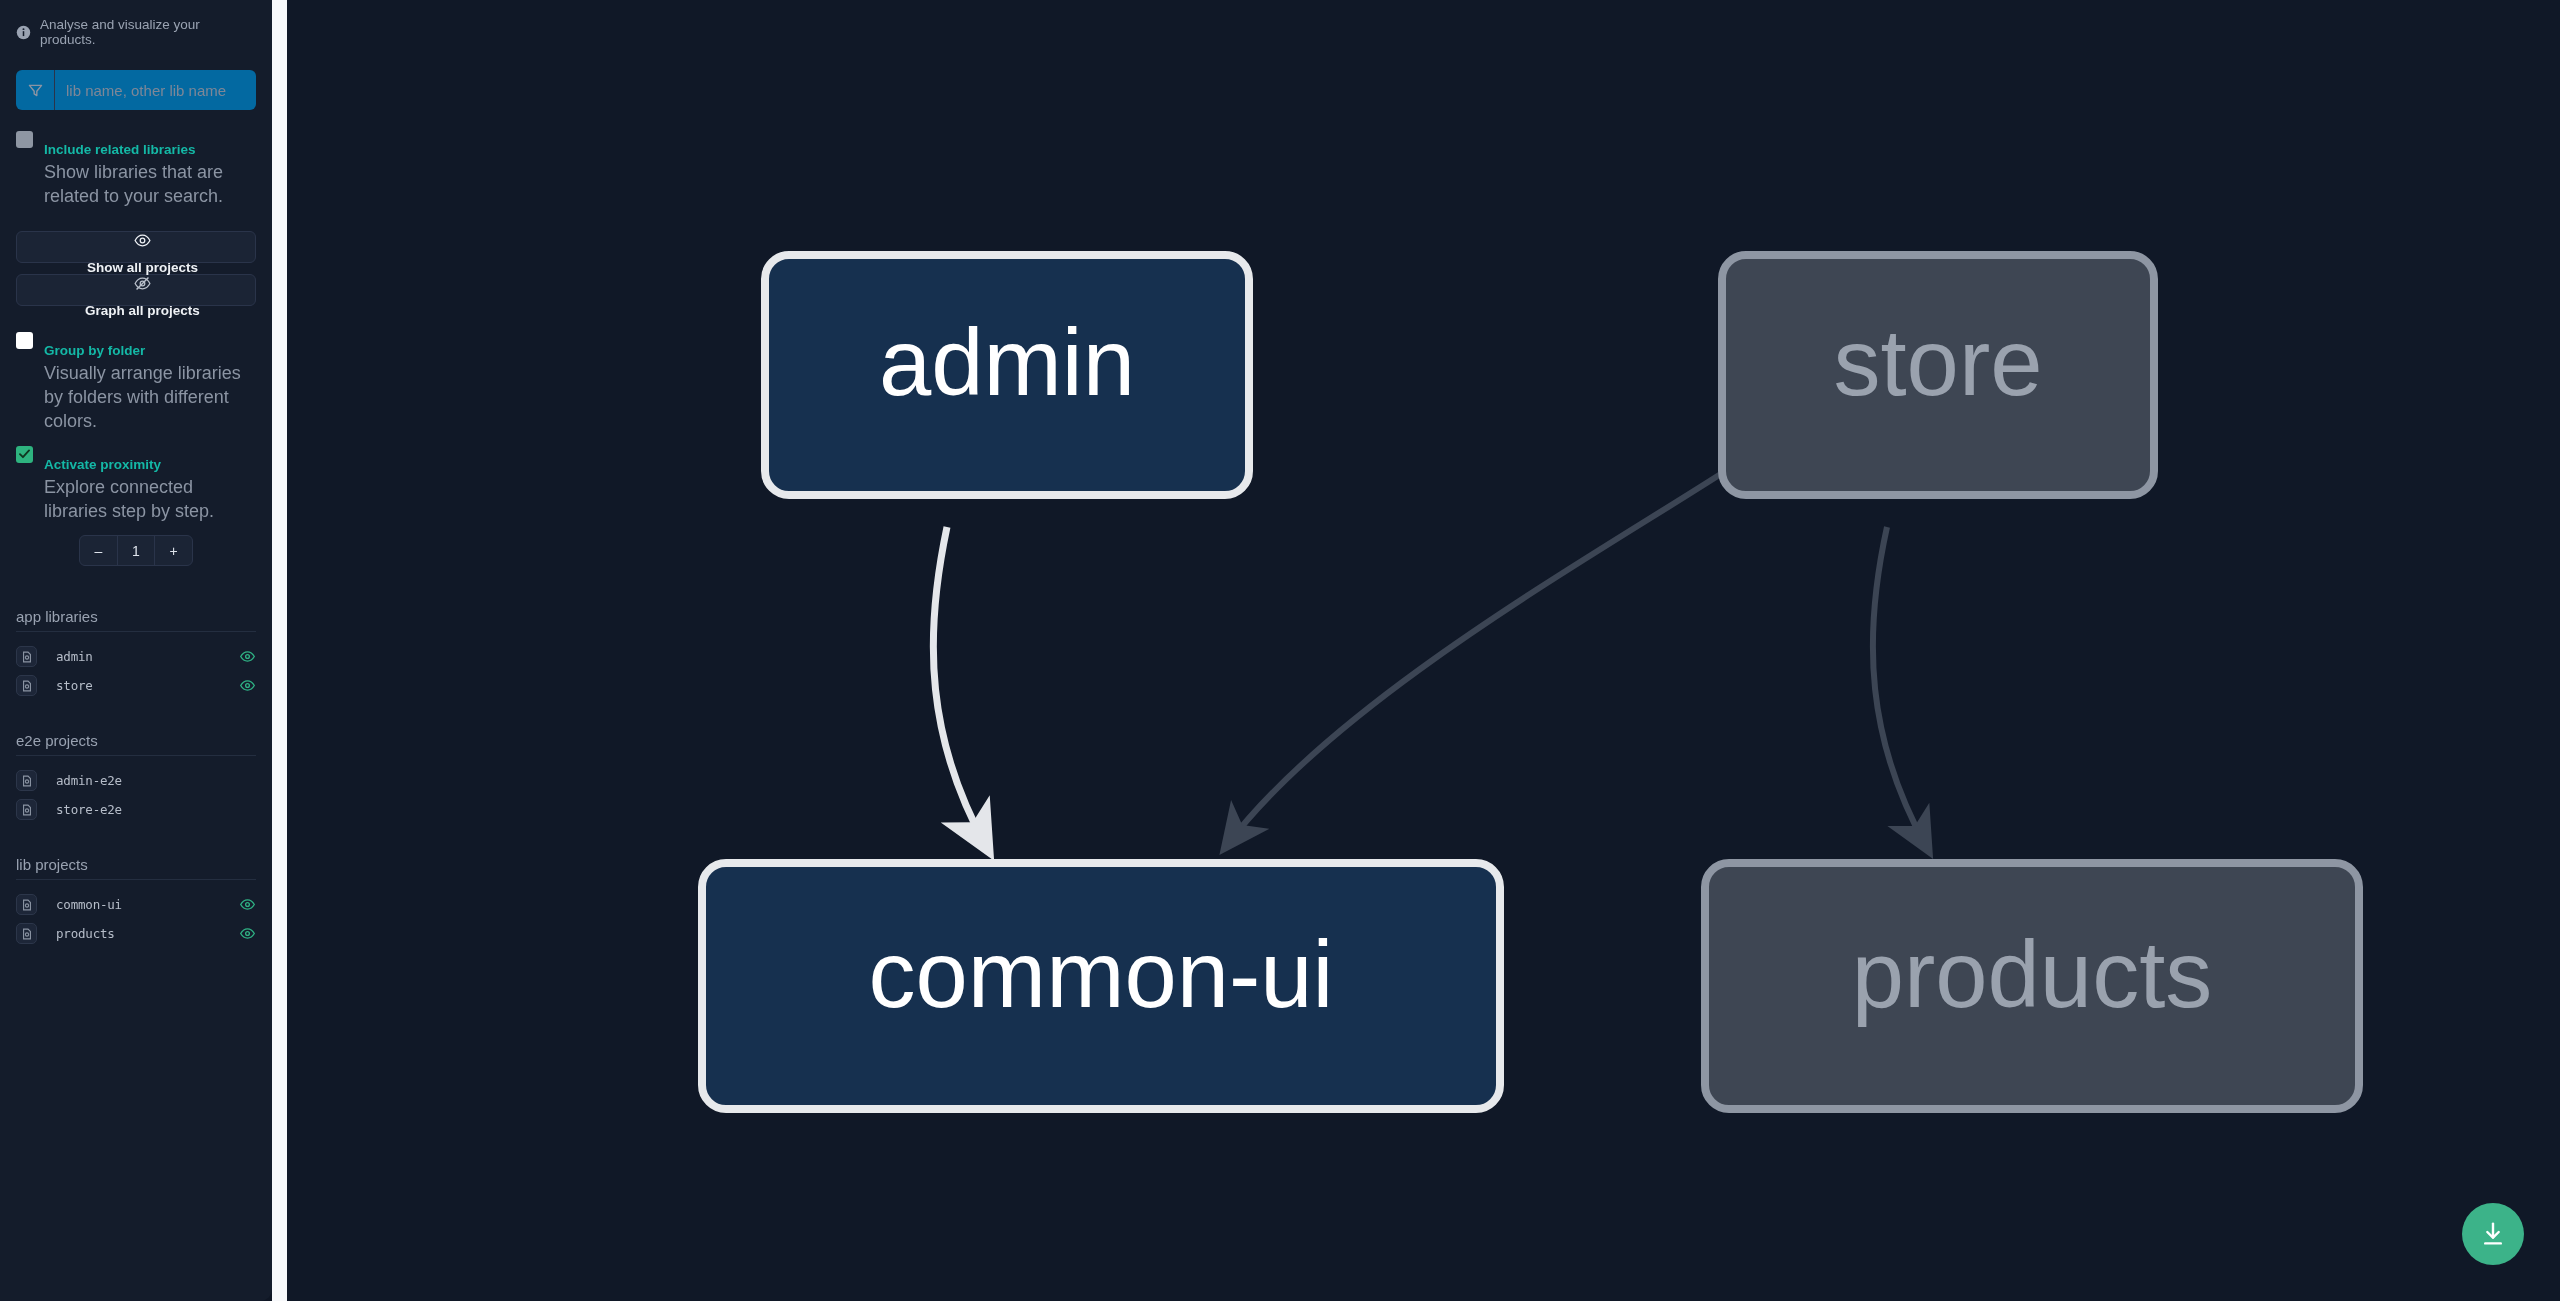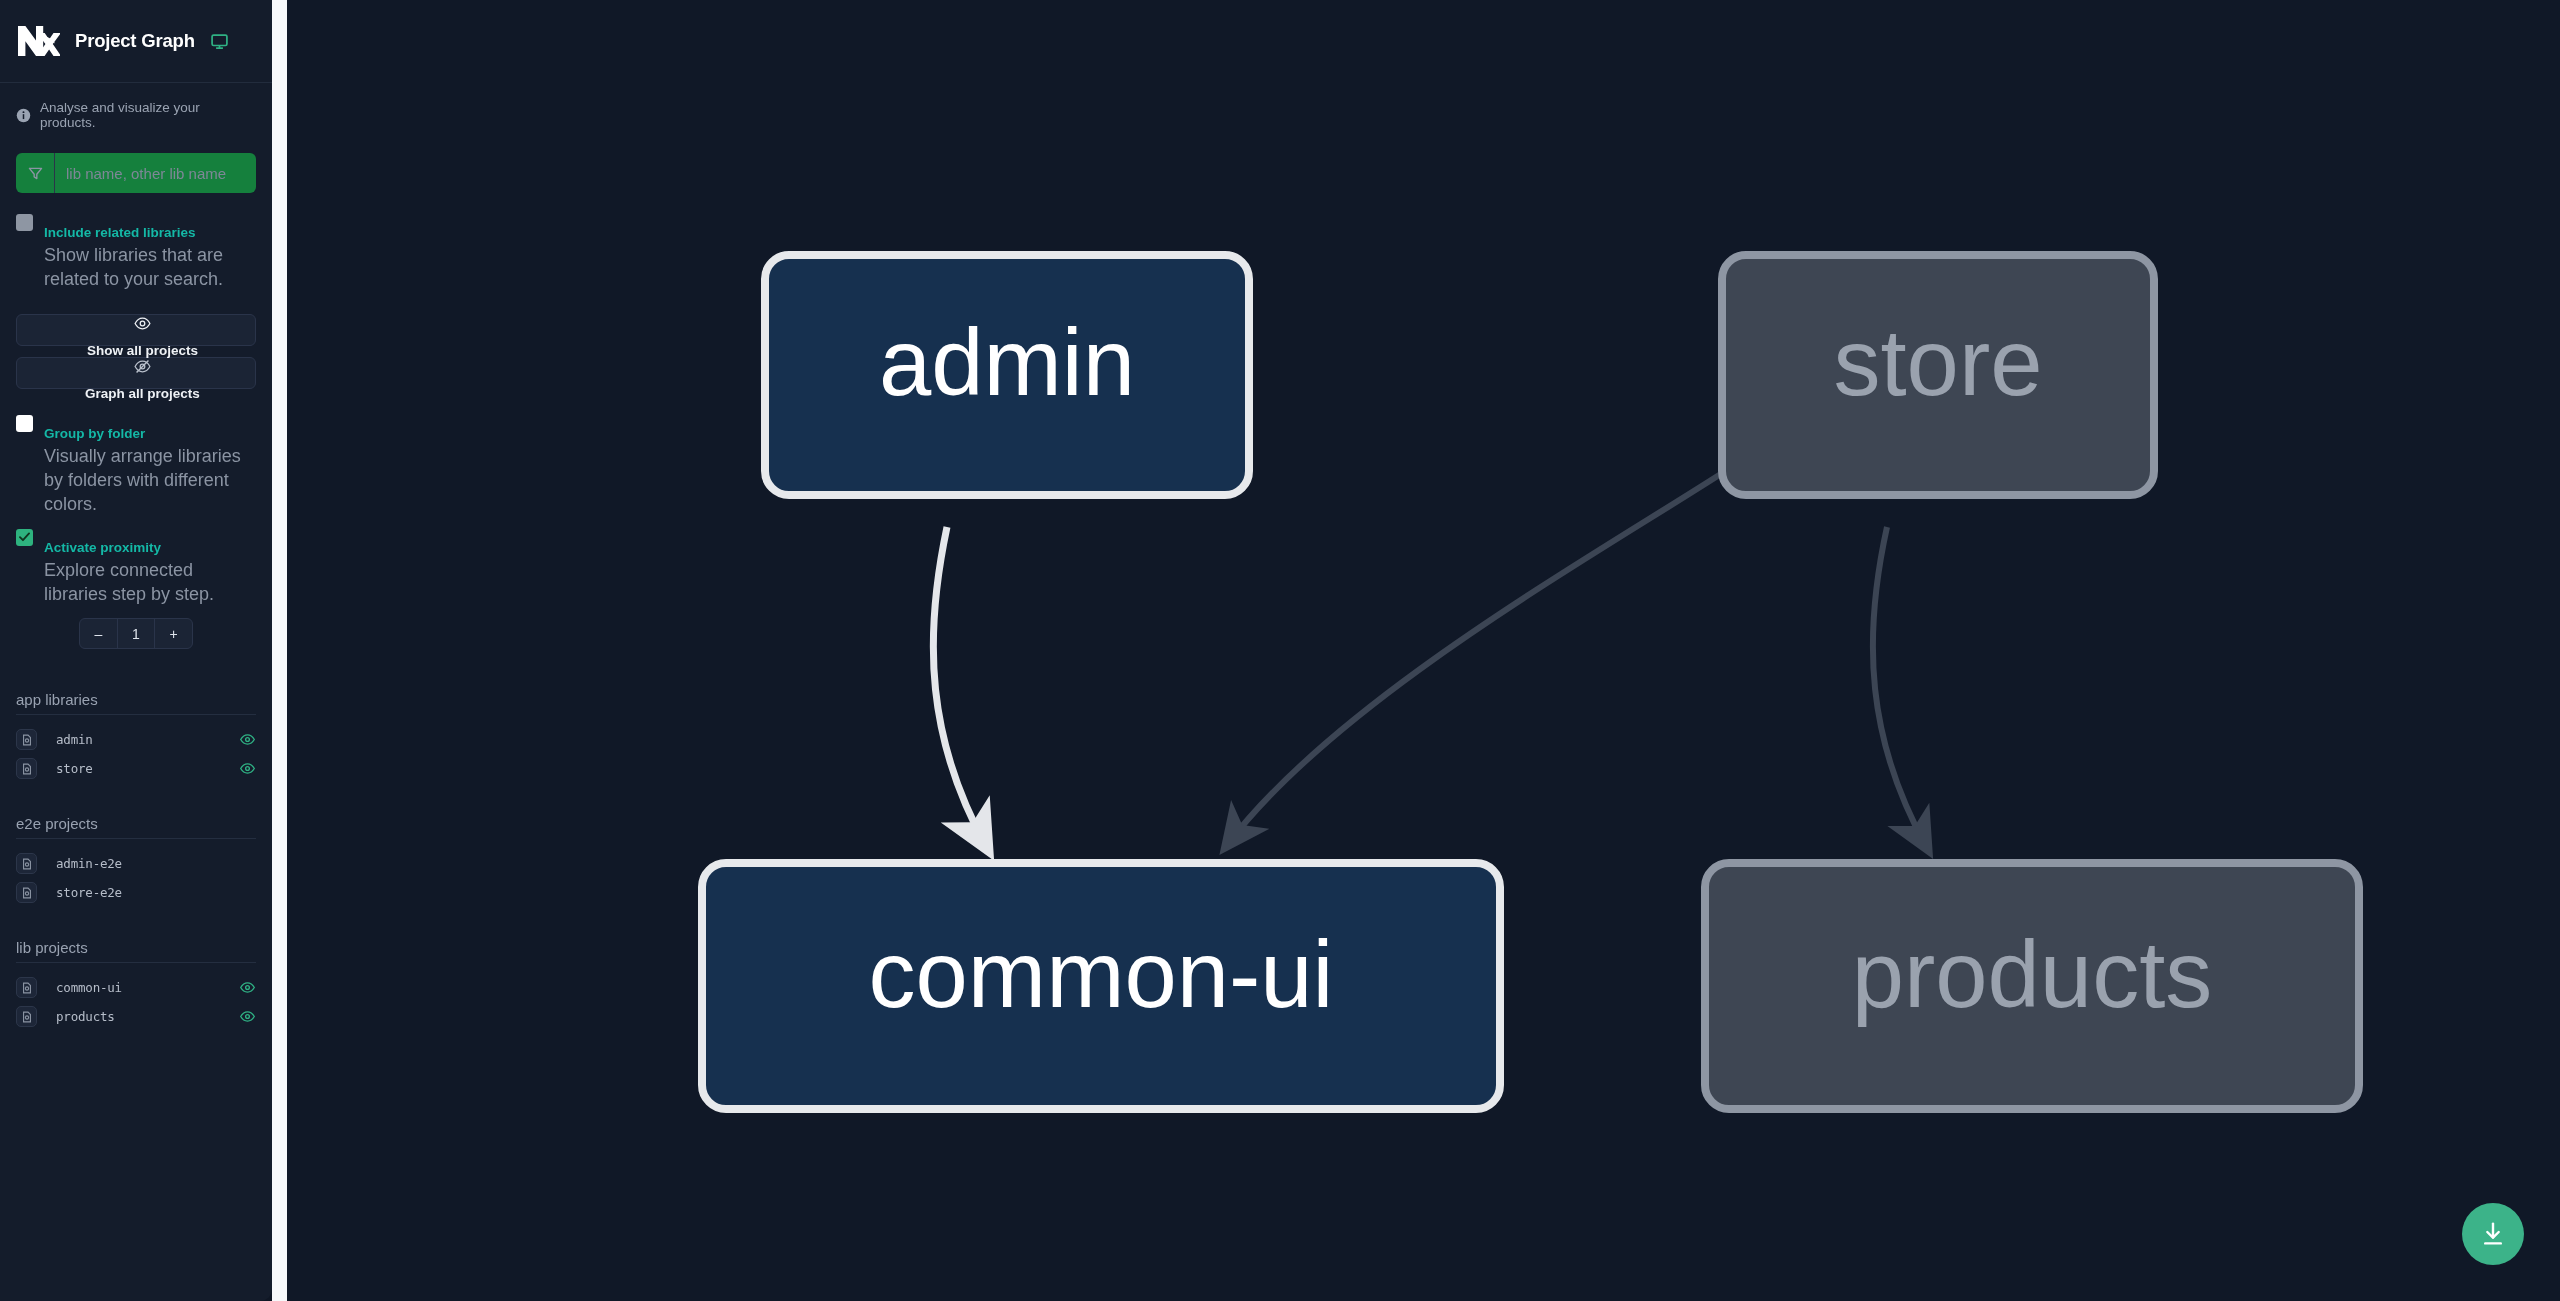--- a/index.html
+++ b/index.html
@@ -36,21 +36,21 @@
   .sb-subtitle {
     display: flex; align-items: center; gap: 9px;
     padding: 17px 16px 0 16px;
     color: #9aa3b2; font-size: 13.5px;
   }
   .info-icon { width: 15px; height: 15px; flex: 0 0 15px; }
 
   .search-row {
     margin: 23px 16px 0 16px;
     height: 40px;
-    background: #15803d;
+    background: #0369a1;
     border-radius: 6px;
     display: flex; align-items: center;
     overflow: hidden;
   }
   .search-icon-box {
     width: 39px; height: 40px;
     display: flex; align-items: center; justify-content: center;
     border-right: 1px solid #2b3purposes;
     border-right: 1px solid #2b3449;
     flex: 0 0 39px;
@@ -162,33 +162,20 @@
     cursor: pointer; border: none;
   }
 </style>
 </head>
 <body>
 
 <div id="app">
 
   <aside class="sidebar">
 
-    <div class="sb-header">
-      <svg class="nx-logo" viewBox="0 0 44 38">
-        <path fill="#ffffff" d="M2 4 h7.4 l10.6 14.6 V4 h7.2 v30 h-7.2 L9.4 19.2 V34 H2 Z"></path>
-        <path fill="#ffffff" d="M28.6 11 h7.6 l4.4 6.4 4.4-6.4 h7.4 l-8.1 11.1 8.3 11.9 h-7.6 l-4.4-6.6 -4.5 6.6 h-7.5 l8.3-11.9 Z" transform="translate(-7.5,0)"></path>
-        <path fill="#ffffff" d="M26 14 c5.2 0.2 10.2 2.9 13.2 7.4 c-3.3-2.4-7.2-3.6-11.2-3.5 Z"></path>
-      </svg>
-      <span class="sb-title">Project Graph</span>
-      <svg class="monitor-icon" viewBox="0 0 20 20" fill="none" stroke="#2fb184" stroke-width="1.8">
-        <rect x="2.2" y="3.2" width="15.6" height="11" rx="1.6"></rect>
-        <line x1="10" y1="14.2" x2="10" y2="17"></line>
-        <line x1="6.4" y1="17" x2="13.6" y2="17"></line>
-      </svg>
-    </div>
 
     <div class="sb-subtitle">
       <svg class="info-icon" viewBox="0 0 16 16">
         <circle cx="8" cy="8" r="7.2" fill="#9aa3b2"></circle>
         <rect x="7.2" y="6.6" width="1.6" height="5.2" fill="#141c2b"></rect>
         <circle cx="8" cy="4.4" r="1.05" fill="#141c2b"></circle>
       </svg>
       <span>Analyse and visualize your products.</span>
     </div>
 

